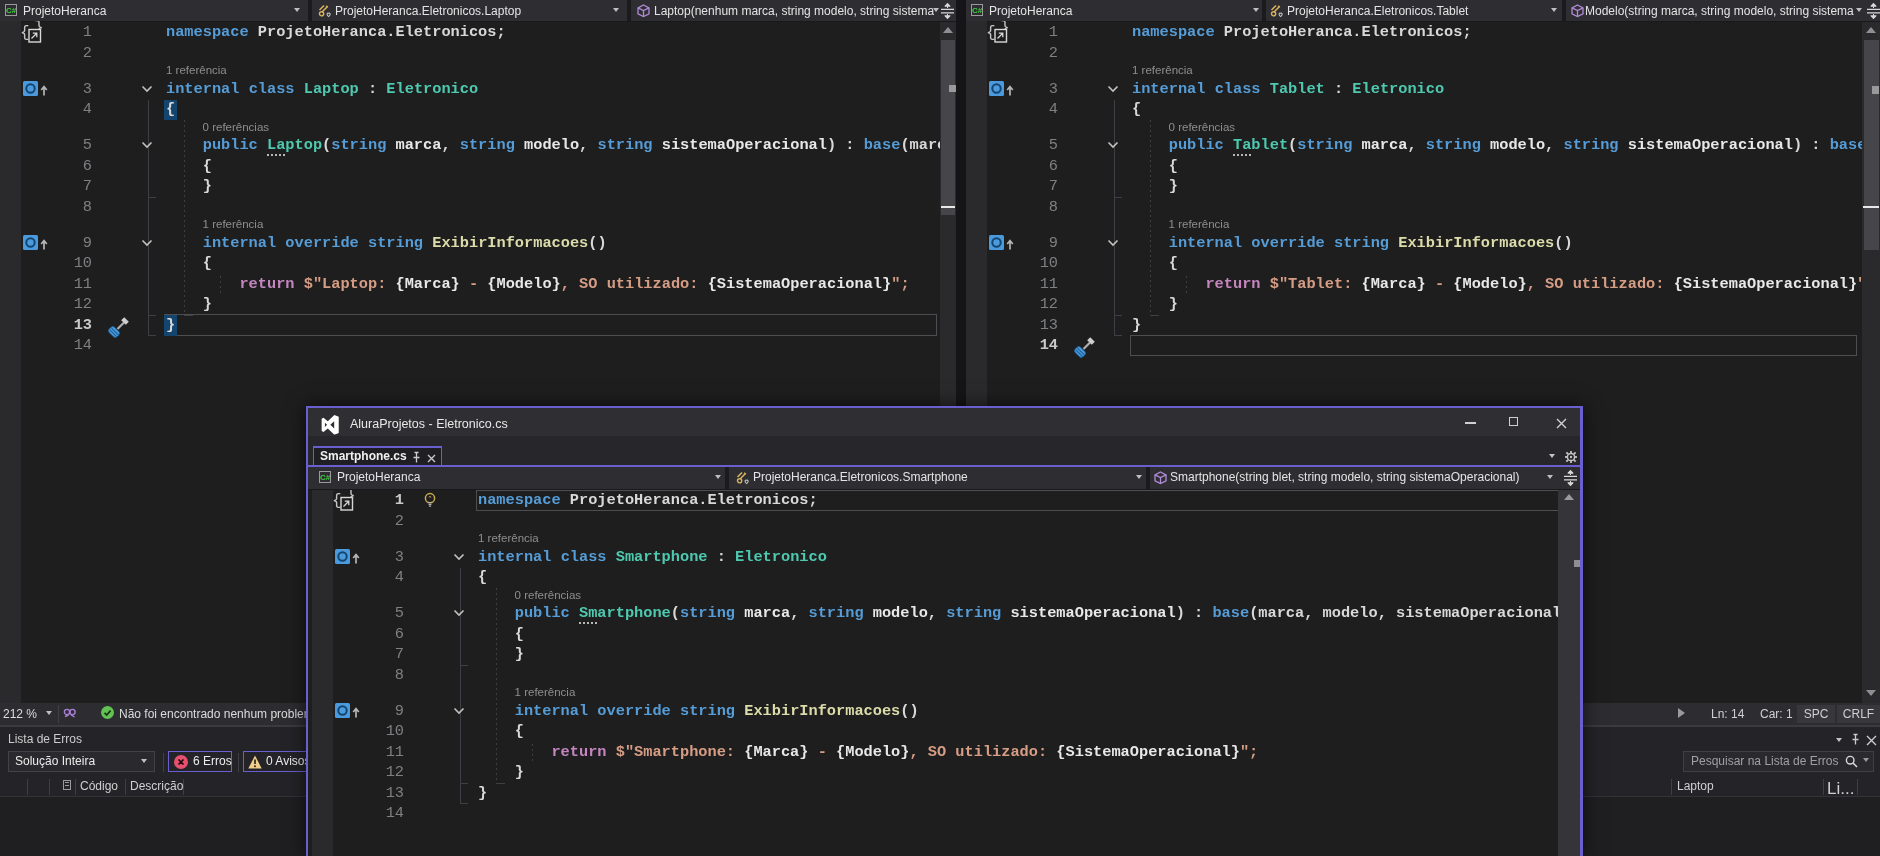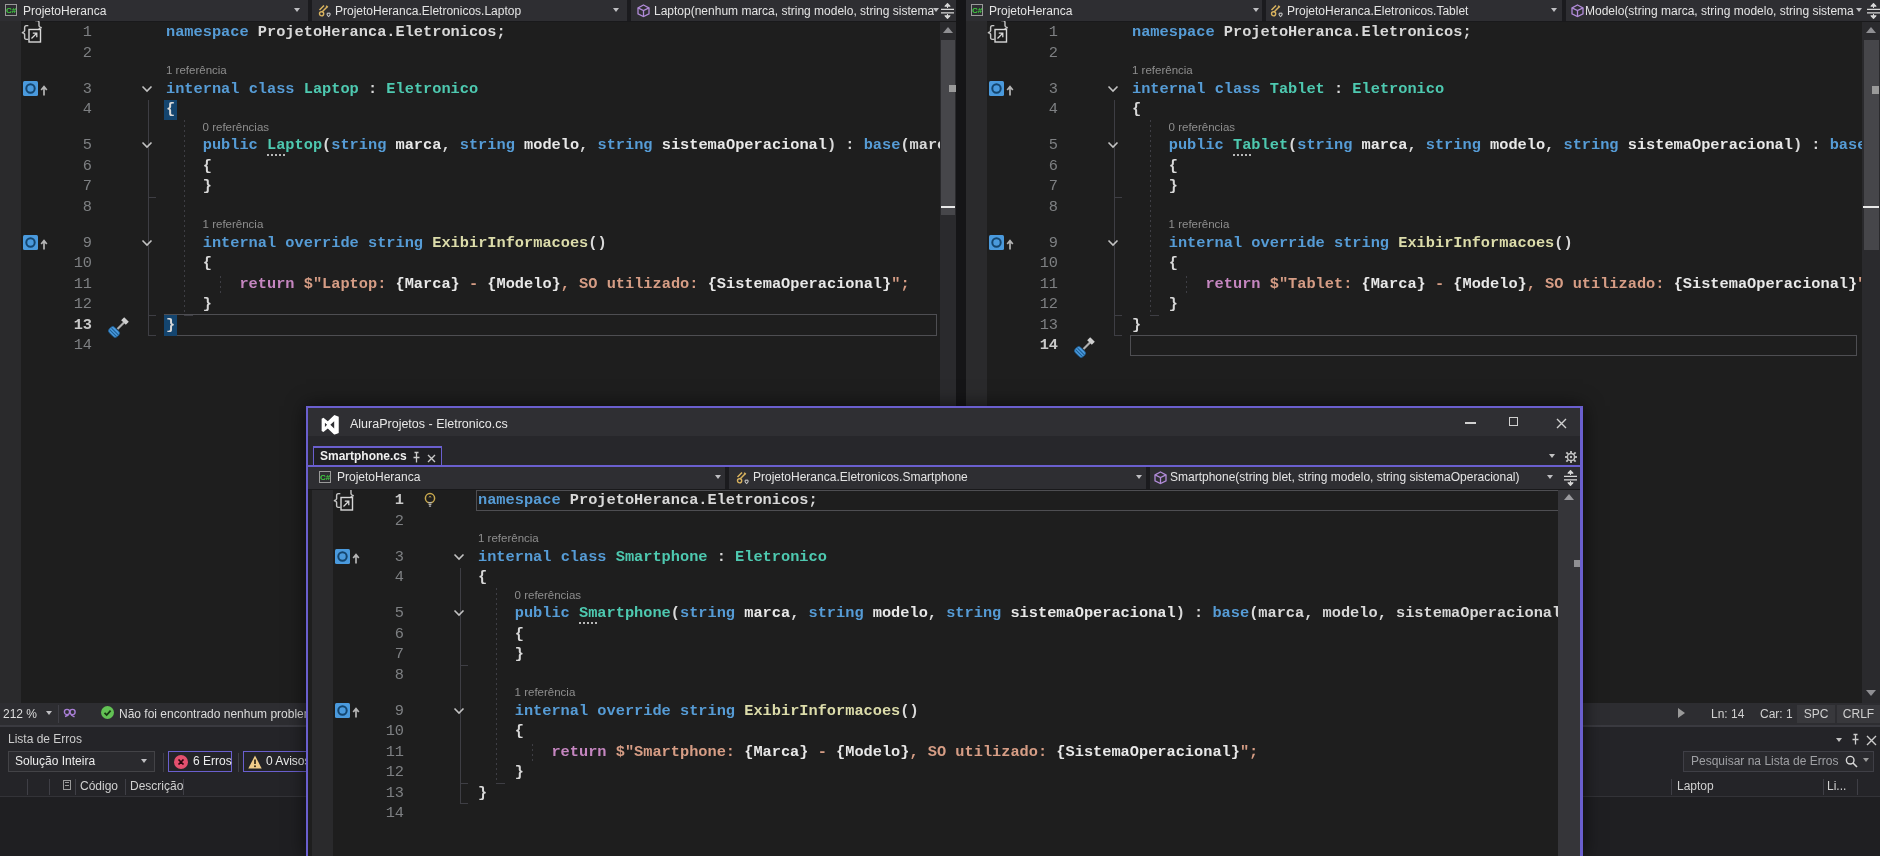--- a/index.html
+++ b/index.html
@@ -284,21 +284,21 @@
     <div style="position:absolute;left:1691px;top:754px;font-family:Liberation Sans,sans-serif;font-size:12px;color:#9fa0a4">Pesquisar na Lista de Erros</div>
     <svg width="13" height="13" viewBox="0 0 13 13" style="position:absolute;left:1845px;top:755px">
       <circle cx="5.2" cy="5.2" r="3.8" fill="none" stroke="#d8d8d8" stroke-width="1.4"></circle>
       <path d="M8 8 L12 12" stroke="#d8d8d8" stroke-width="1.6"></path>
     </svg>
     <div style="position:absolute;left:1863px;top:758px;width:0;height:0;border-left:3.5px solid transparent;border-right:3.5px solid transparent;border-top:4.5px solid #9a9a9a"></div>
     <div style="position:absolute;left:1671px;top:779px;width:1px;height:16px;background:#3f3f46"></div>
     <div style="position:absolute;left:1823px;top:779px;width:1px;height:16px;background:#3f3f46"></div>
     <div style="position:absolute;left:1857px;top:779px;width:1px;height:16px;background:#3f3f46"></div>
     <div style="position:absolute;left:1677px;top:779px;font-family:Liberation Sans,sans-serif;font-size:12px;color:#d0d0d0">Laptop</div>
-    <div style="position:absolute;left:1827px;top:779px;font-family:Liberation Sans,sans-serif;font-size:12px;color:#d0d0d0">Li...</div>
+    <div style="position:absolute;left:1827px;top:779px;font-family:Liberation Sans,sans-serif;font-size:17px;color:#d0d0d0">Li...</div>
     <div style="position:absolute;left:306px;top:406px;width:1277px;height:450px;background:#1e1e1e;border-top:2px solid #6a5fce;border-left:2px solid #6a5fce;border-right:3px solid #6a5fce;box-shadow:0 0 18px rgba(0,0,0,0.65);overflow:hidden">
       <div style="position:absolute;left:0;top:0;width:1272px;height:28px;background:#2f2f33"></div>
       <svg width="23" height="24" viewBox="0 0 23 24" style="position:absolute;left:12px;top:7px;transform:scale(0.82);transform-origin:0 0">
         <path d="M17.5 0 L23 2.2 V21.8 L17.5 24 L9.5 16.4 L4.2 20.6 L2 19.5 V4.5 L4.2 3.4 L9.5 7.6 Z M6 9.5 V14.5 L8.6 12 Z M12.6 12 L17.3 16.4 V7.6 Z" fill="#ffffff"></path>
       </svg>
       <div style="position:absolute;left:42px;top:9px;font-family:Liberation Sans,sans-serif;font-size:12.5px;color:#e8e8e8">AluraProjetos - Eletronico.cs</div>
       <div style="position:absolute;left:1157px;top:14px;width:11px;height:1.5px;background:#d0d0d0"></div>
       <div style="position:absolute;left:1201px;top:9px;width:9px;height:9px;border:1.5px solid #d0d0d0"></div>
       <svg width="11" height="11" viewBox="0 0 11 11" style="position:absolute;left:1248px;top:10px">
         <path d="M1 1 L10 10 M10 1 L1 10" stroke="#d0d0d0" stroke-width="1.4"></path>

